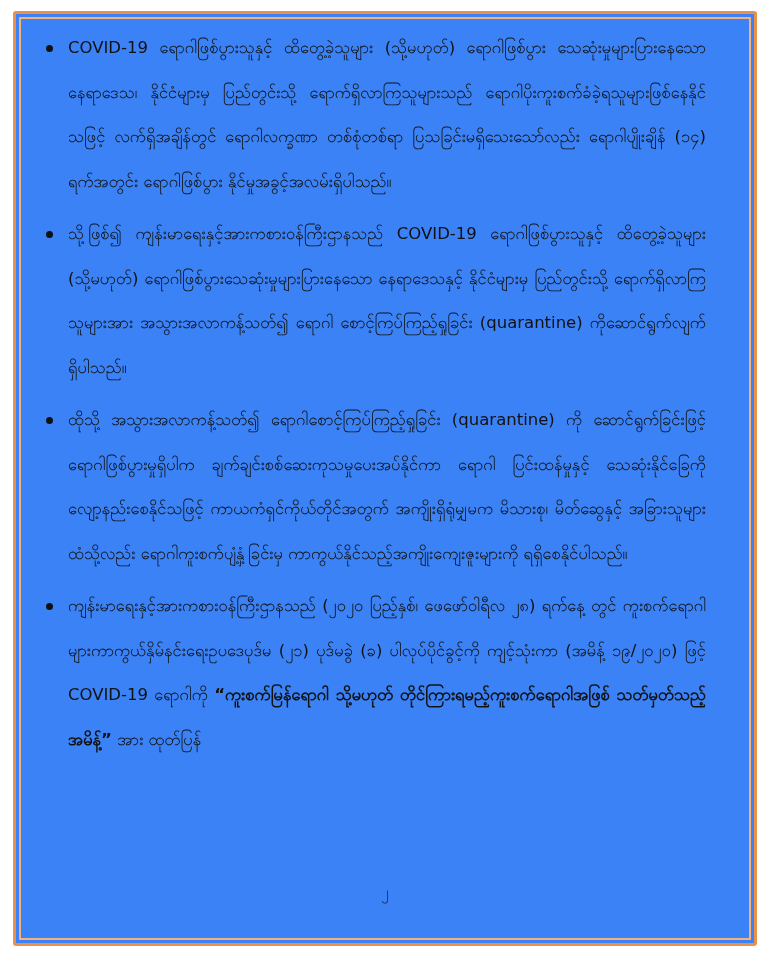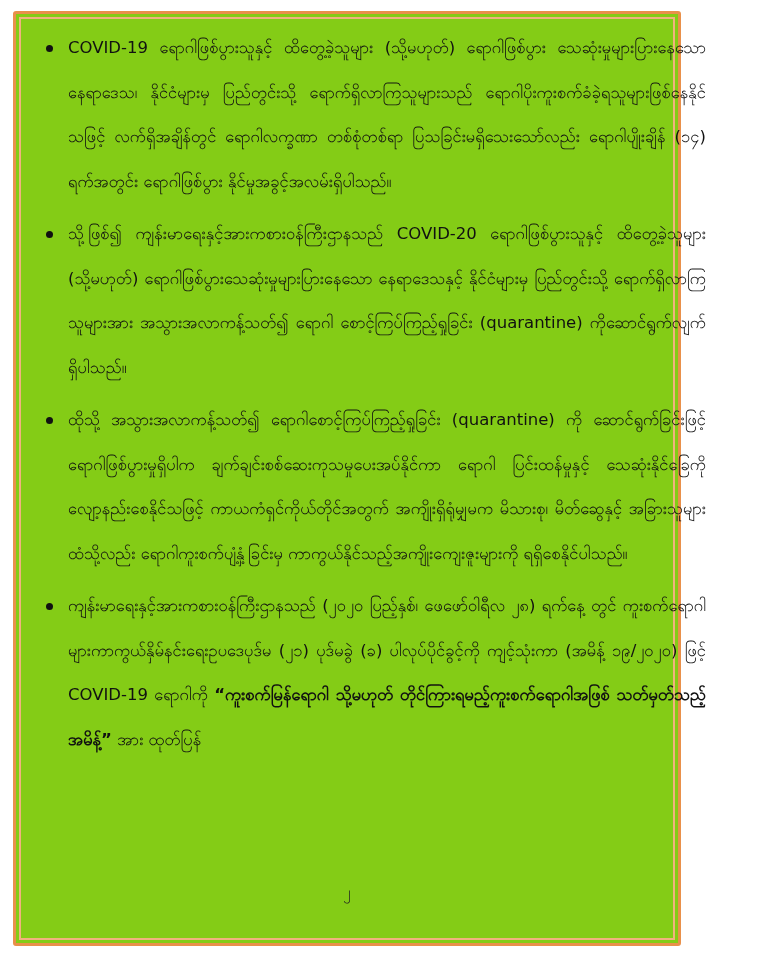--- a/index.html
+++ b/index.html
@@ -12,26 +12,26 @@
       height: 960px;
       position: relative;
       overflow: hidden;
       font-family: "DejaVu Sans", "Liberation Sans", sans-serif;
       color: #111111;
     }
     .page-frame {
       position: absolute;
       left: 13px;
       top: 11px;
-      width: 668px;
+      width: 744px;
       height: 935px;
       box-sizing: border-box;
       border: 3px solid #e9904a;
       border-radius: 3px;
-      background: #84cc16;
+      background: #3b82f6;
     }
     .page-frame-inner {
       position: absolute;
       left: 3px;
       top: 3px;
       right: 3px;
       bottom: 3px;
       border: 2px solid #f1b27f;
       box-sizing: border-box;
     }
@@ -83,21 +83,21 @@
   <div class="page-frame-inner"></div>
 
   <div class="content">
     <ul class="bullet-list">
       <li class="bullet-item">
         <span class="bullet-dot"></span>
         <span>COVID-19 ရောဂါဖြစ်ပွားသူနှင့် ထိတွေ့ခဲ့သူများ (သို့မဟုတ်) ရောဂါဖြစ်ပွား သေဆုံးမှုများပြားနေသော နေရာဒေသ၊ နိုင်ငံများမှ ပြည်တွင်းသို့ ရောက်ရှိလာကြသူများသည် ရောဂါပိုးကူးစက်ခံခဲ့ရသူများဖြစ်နေနိုင်သဖြင့် လက်ရှိအချိန်တွင် ရောဂါလက္ခဏာ တစ်စုံတစ်ရာ ပြသခြင်းမရှိသေးသော်လည်း ရောဂါပျိုးချိန် (၁၄) ရက်အတွင်း ရောဂါဖြစ်ပွား နိုင်မှုအခွင့်အလမ်းရှိပါသည်။</span>
       </li>
       <li class="bullet-item">
         <span class="bullet-dot"></span>
-        <span>သို့ဖြစ်၍ ကျန်းမာရေးနှင့်အားကစားဝန်ကြီးဌာနသည် COVID-20 ရောဂါဖြစ်ပွားသူနှင့် ထိတွေ့ခဲ့သူများ (သို့မဟုတ်) ရောဂါဖြစ်ပွားသေဆုံးမှုများပြားနေသော နေရာဒေသနှင့် နိုင်ငံများမှ ပြည်တွင်းသို့ ရောက်ရှိလာကြသူများအား အသွားအလာကန့်သတ်၍ ရောဂါ စောင့်ကြပ်ကြည့်ရှုခြင်း (quarantine) ကိုဆောင်ရွက်လျက်ရှိပါသည်။</span>
+        <span>သို့ဖြစ်၍ ကျန်းမာရေးနှင့်အားကစားဝန်ကြီးဌာနသည် COVID-19 ရောဂါဖြစ်ပွားသူနှင့် ထိတွေ့ခဲ့သူများ (သို့မဟုတ်) ရောဂါဖြစ်ပွားသေဆုံးမှုများပြားနေသော နေရာဒေသနှင့် နိုင်ငံများမှ ပြည်တွင်းသို့ ရောက်ရှိလာကြသူများအား အသွားအလာကန့်သတ်၍ ရောဂါ စောင့်ကြပ်ကြည့်ရှုခြင်း (quarantine) ကိုဆောင်ရွက်လျက်ရှိပါသည်။</span>
       </li>
       <li class="bullet-item">
         <span class="bullet-dot"></span>
         <span>ထိုသို့ အသွားအလာကန့်သတ်၍ ရောဂါစောင့်ကြပ်ကြည့်ရှုခြင်း (quarantine) ကို ဆောင်ရွက်ခြင်းဖြင့် ရောဂါဖြစ်ပွားမှုရှိပါက ချက်ချင်းစစ်ဆေးကုသမှုပေးအပ်နိုင်ကာ ရောဂါ ပြင်းထန်မှုနှင့် သေဆုံးနိုင်ခြေကို လျော့နည်းစေနိုင်သဖြင့် ကာယကံရှင်ကိုယ်တိုင်အတွက် အကျိုးရှိရုံမျှမက မိသားစု၊ မိတ်ဆွေနှင့် အခြားသူများထံသို့လည်း ရောဂါကူးစက်ပျံ့နှံ့ခြင်းမှ ကာကွယ်နိုင်သည့်အကျိုးကျေးဇူးများကို ရရှိစေနိုင်ပါသည်။</span>
       </li>
       <li class="bullet-item">
         <span class="bullet-dot"></span>
         <span>ကျန်းမာရေးနှင့်အားကစားဝန်ကြီးဌာနသည် (၂၀၂၀ ပြည့်နှစ်၊ ဖေဖော်ဝါရီလ ၂၈) ရက်နေ့ တွင် ကူးစက်ရောဂါများကာကွယ်နှိမ်နင်းရေးဥပဒေပုဒ်မ (၂၁) ပုဒ်မခွဲ (ခ) ပါလုပ်ပိုင်ခွင့်ကို ကျင့်သုံးကာ (အမိန့် ၁၉/၂၀၂၀) ဖြင့် COVID-19 ရောဂါကို </span><span class="strong-quote">“ကူးစက်မြန်ရောဂါ သို့မဟုတ် တိုင်ကြားရမည့်ကူးစက်ရောဂါအဖြစ် သတ်မှတ်သည့်အမိန့်”</span><span> အား ထုတ်ပြန်</span>
       </li>
     </ul>

